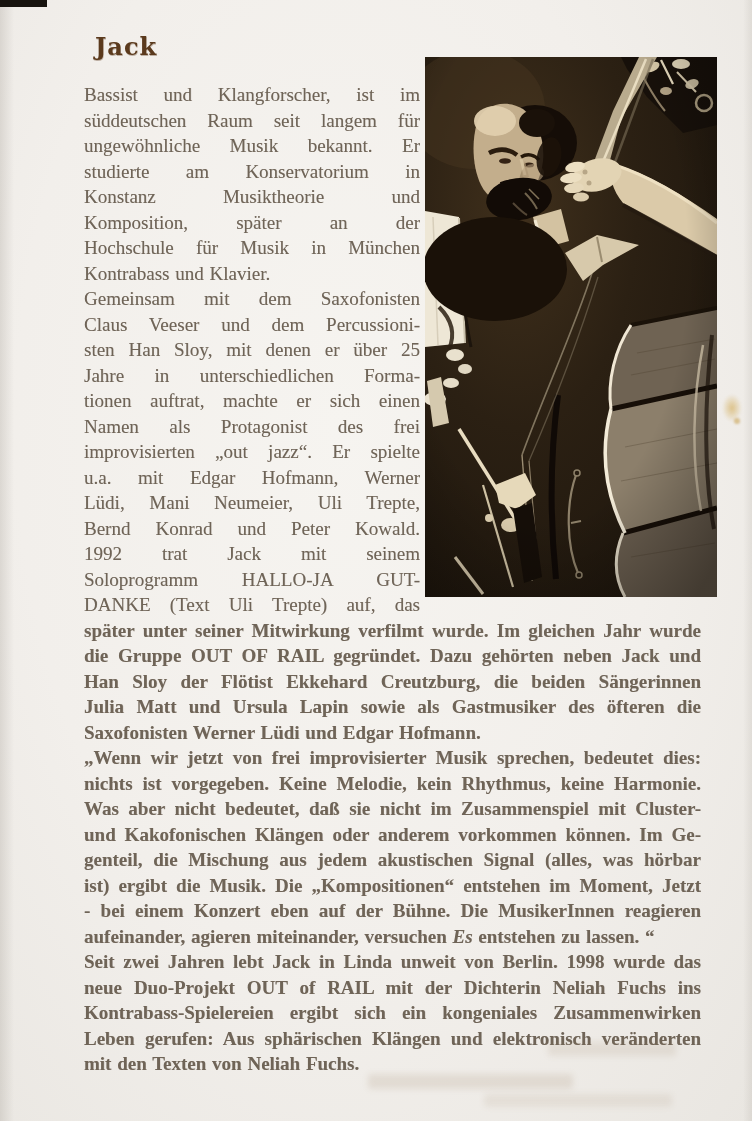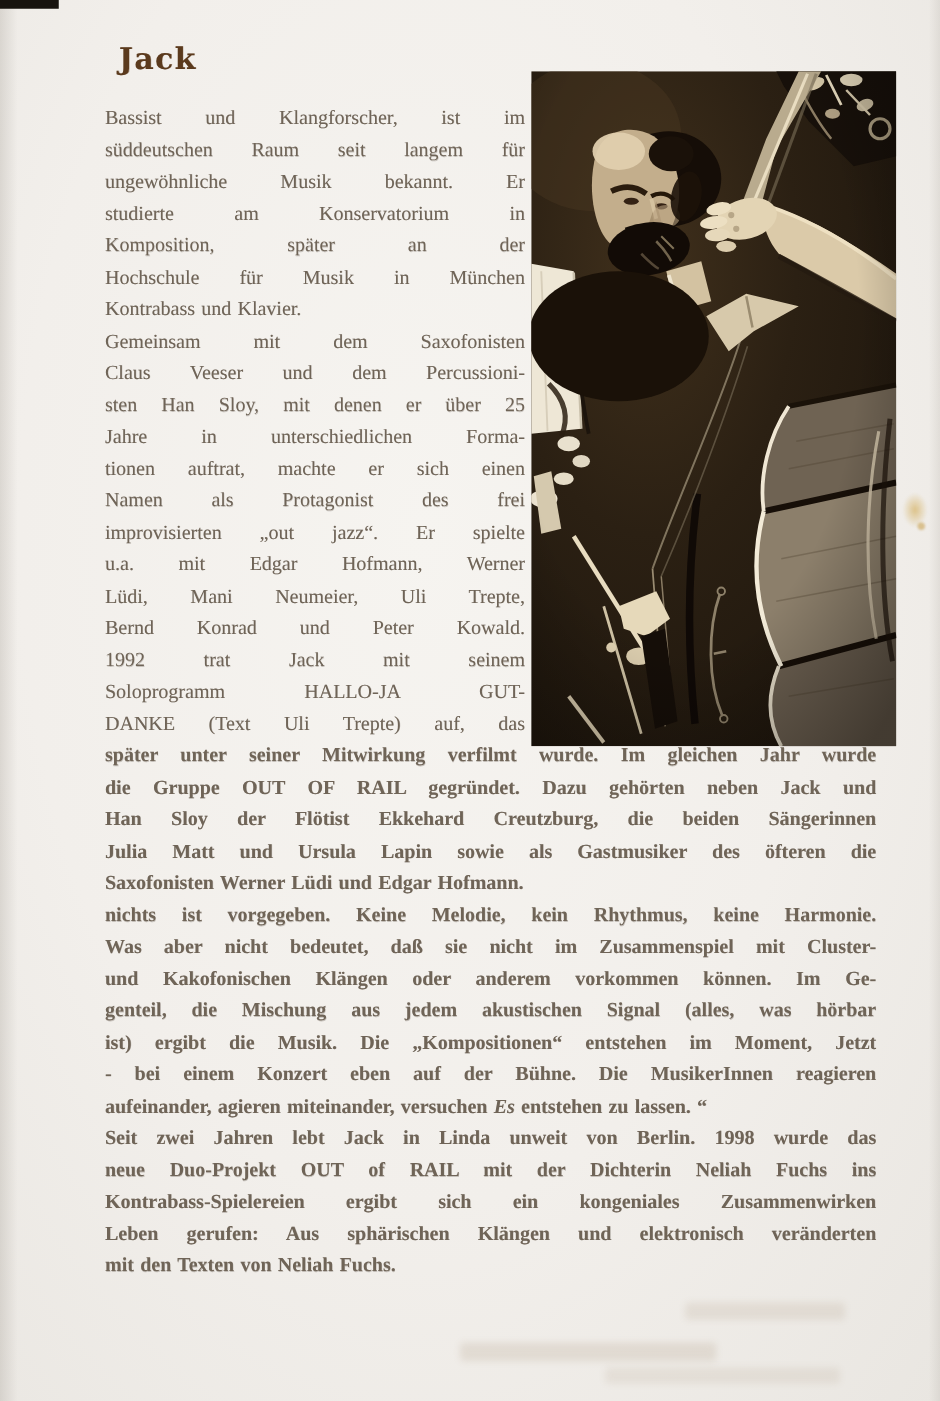--- a/index.html
+++ b/index.html
@@ -20,21 +20,21 @@
   }
   .edge-top { position:absolute; left:0; top:0; width:47px; height:7px; background:#17130e; }
   .title {
     position:absolute; left:83px; top:22px; margin:12px;
     font:700 24px/1.1 "DejaVu Serif", serif; color:#5b3a1d; letter-spacing:1px;
     text-shadow:.5px .5px 0 rgba(91,58,29,.35);
   }
   .photo { position:absolute; left:425px; top:57px; width:292px; height:540px; }
   .textblock {
     position:absolute; left:84px; top:82px; width:617px;
-    font-size:16px; line-height:25.5px; color:#6f6457; word-spacing:1px;
+    font-size:19px; line-height:25.5px; color:#6f6457; word-spacing:1px;
     text-shadow:.3px .3px .5px rgba(80,68,56,.28);
   }
   .ln { height:25.5px; overflow:hidden; text-align:justify; text-align-last:justify; }
   .ln.narrow { width:336px; }
   .ln.wide { width:617px;font-weight:bold; }
   .ln.last { text-align-last:left; }
   .ln em { font-style:italic; }
   .stain {
     position:absolute; left:722px; top:394px; width:20px; height:28px; border-radius:50%;
     background:radial-gradient(ellipse, rgba(205,160,60,.55), rgba(205,160,60,0) 70%);
@@ -197,20 +197,21 @@
     </g>
 
     <rect width="292" height="540" fill="url(#vig)"></rect>
   </svg>
 
   <div class="textblock">
     <div class="ln narrow">Bassist und Klangforscher, ist im</div>
     <div class="ln narrow">süddeutschen Raum seit langem für</div>
     <div class="ln narrow">ungewöhnliche Musik bekannt. Er</div>
     <div class="ln narrow">studierte am Konservatorium in</div>
+    <div class="ln narrow">Konstanz Musiktheorie und</div>
     <div class="ln narrow">Komposition, später an der</div>
     <div class="ln narrow">Hochschule für Musik in München</div>
     <div class="ln narrow last">Kontrabass und Klavier.</div>
     <div class="ln narrow">Gemeinsam mit dem Saxofonisten</div>
     <div class="ln narrow">Claus Veeser und dem Percussioni-</div>
     <div class="ln narrow">sten Han Sloy, mit denen er über 25</div>
     <div class="ln narrow">Jahre in unterschiedlichen Forma-</div>
     <div class="ln narrow">tionen auftrat, machte er sich einen</div>
     <div class="ln narrow">Namen als Protagonist des frei</div>
     <div class="ln narrow">improvisierten „out jazz“. Er spielte</div>
@@ -218,20 +219,21 @@
     <div class="ln narrow">Lüdi, Mani Neumeier, Uli Trepte,</div>
     <div class="ln narrow">Bernd Konrad und Peter Kowald.</div>
     <div class="ln narrow">1992 trat Jack mit seinem</div>
     <div class="ln narrow">Soloprogramm HALLO-JA GUT-</div>
     <div class="ln narrow">DANKE (Text Uli Trepte) auf, das</div>
     <div class="ln wide">später unter seiner Mitwirkung verfilmt wurde. Im gleichen Jahr wurde</div>
     <div class="ln wide">die Gruppe OUT OF RAIL gegründet. Dazu gehörten neben Jack und</div>
     <div class="ln wide">Han Sloy der Flötist Ekkehard Creutzburg, die beiden Sängerinnen</div>
     <div class="ln wide">Julia Matt und Ursula Lapin sowie als Gastmusiker des öfteren die</div>
     <div class="ln wide last">Saxofonisten Werner Lüdi und Edgar Hofmann.</div>
+    <div class="ln wide">„Wenn wir jetzt von frei improvisierter Musik sprechen, bedeutet dies:</div>
     <div class="ln wide">nichts ist vorgegeben. Keine Melodie, kein Rhythmus, keine Harmonie.</div>
     <div class="ln wide">Was aber nicht bedeutet, daß sie nicht im Zusammenspiel mit Cluster-</div>
     <div class="ln wide">und Kakofonischen Klängen oder anderem vorkommen können. Im Ge-</div>
     <div class="ln wide">genteil, die Mischung aus jedem akustischen Signal (alles, was hörbar</div>
     <div class="ln wide">ist) ergibt die Musik. Die „Kompositionen“ entstehen im Moment, Jetzt</div>
     <div class="ln wide">- bei einem Konzert eben auf der Bühne. Die MusikerInnen reagieren</div>
     <div class="ln wide last"><span>aufeinander, agieren miteinander, versuchen </span><em>Es</em><span> entstehen zu lassen. “</span></div>
     <div class="ln wide">Seit zwei Jahren lebt Jack in Linda unweit von Berlin. 1998 wurde das</div>
     <div class="ln wide">neue Duo-Projekt OUT of RAIL mit der Dichterin Neliah Fuchs ins</div>
     <div class="ln wide">Kontrabass-Spielereien ergibt sich ein kongeniales Zusammenwirken</div>

